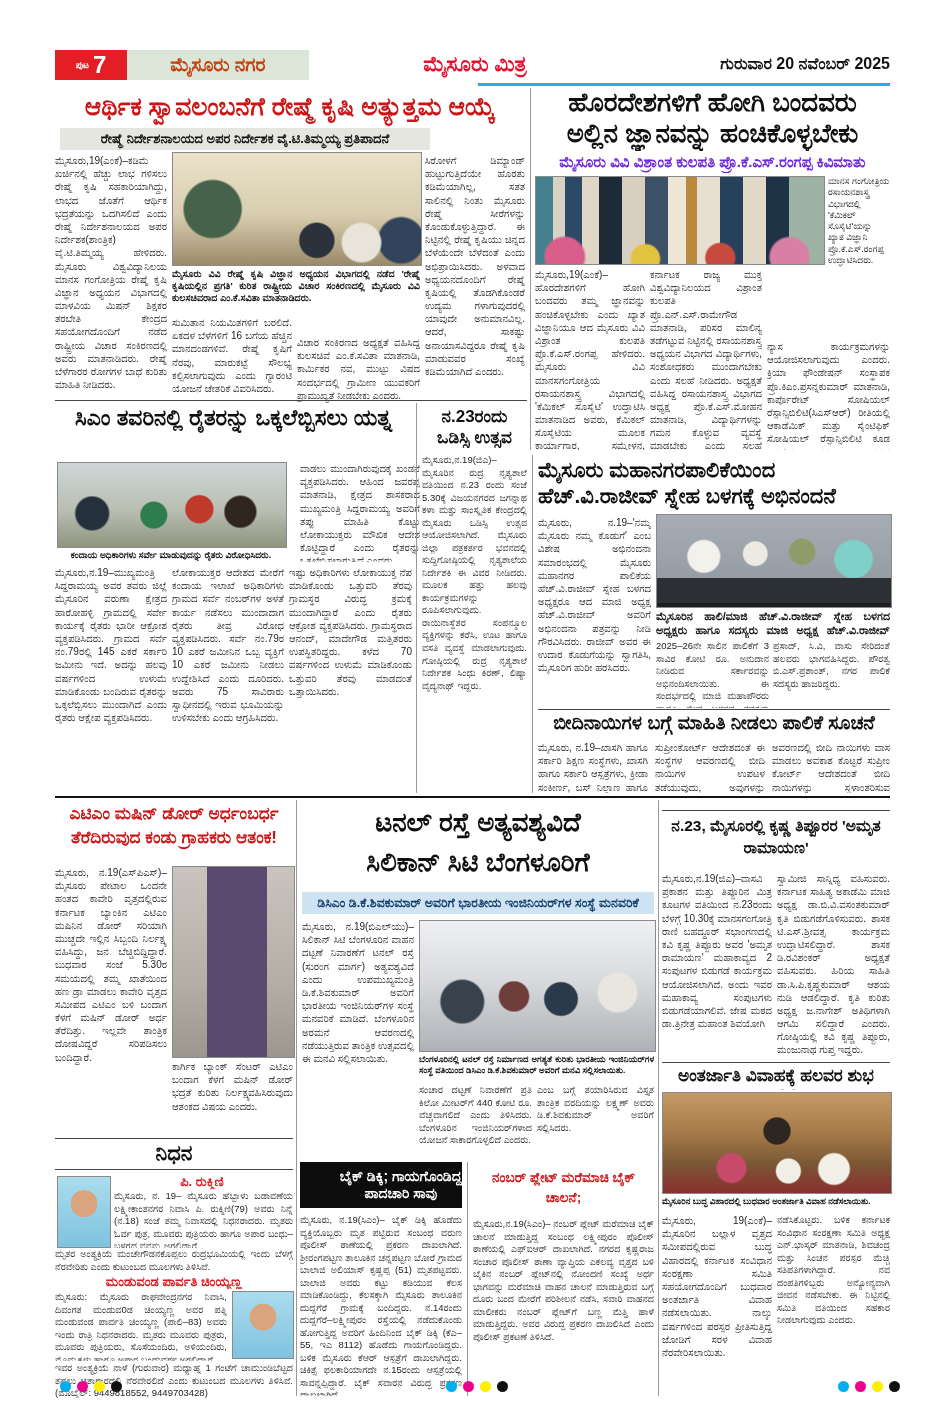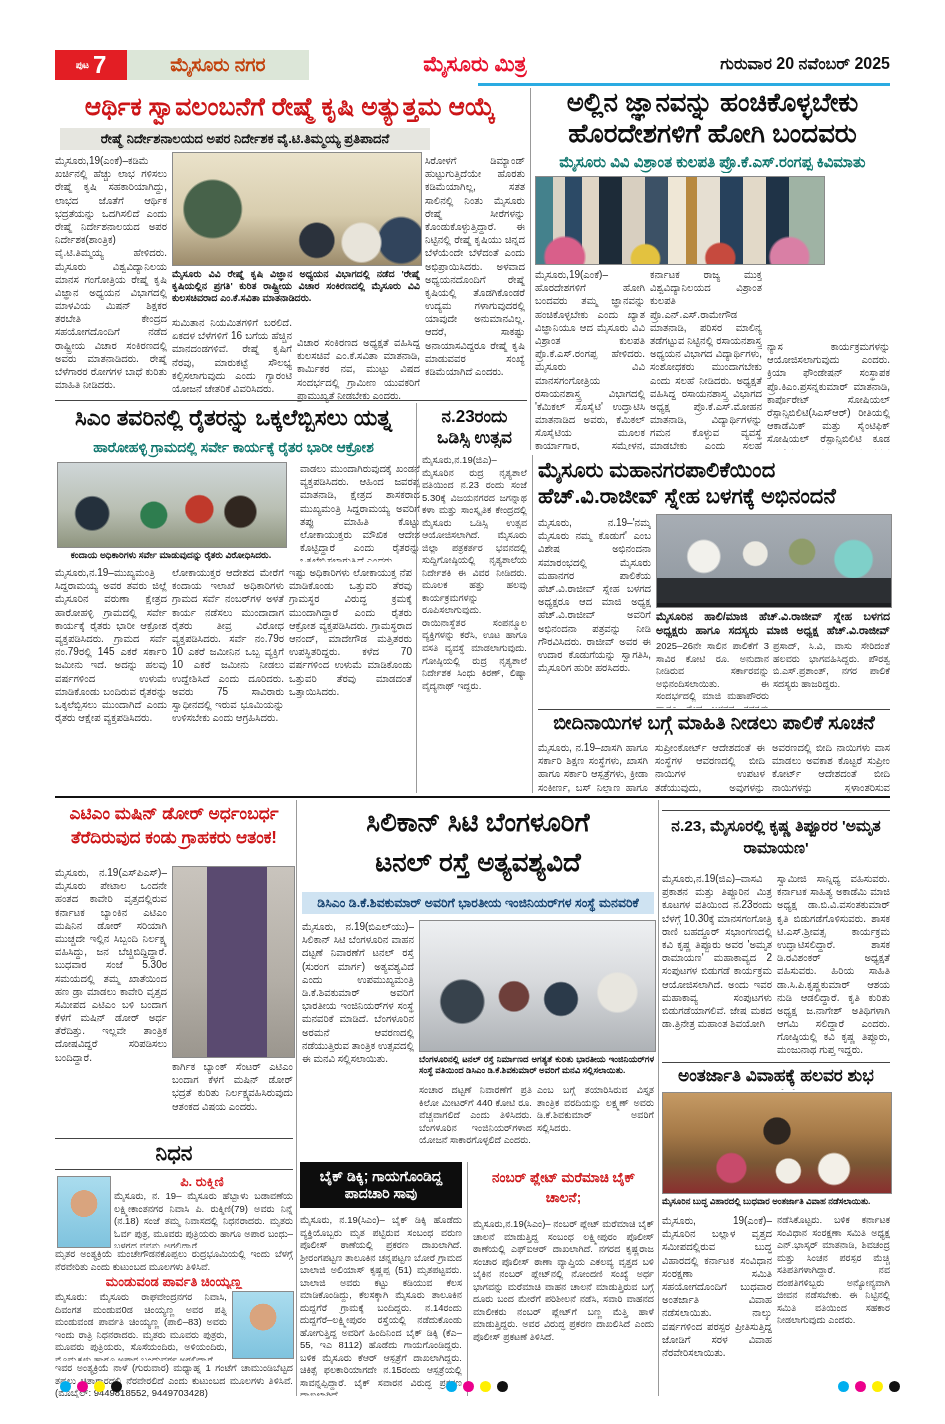--- a/index.html
+++ b/index.html
@@ -10,21 +10,21 @@
   .hline.thick{height:2px;background:#111;}
   .vline{position:absolute;background:#999;width:1px;}
   .body{font-size:10px;line-height:1.32;text-align:justify;overflow:hidden;color:#222;}
   .cap{font-size:9.5px;font-weight:bold;line-height:1.25;color:#111;overflow:hidden;}
   .hl{font-weight:bold;text-align:center;overflow:hidden;}
   .hl-red{color:#cc1517;}
   .hl-black{color:#101010;}
   .band{display:flex;align-items:center;justify-content:center;font-weight:bold;overflow:hidden;}
   .band-gray{background:#e6e6e0;color:#101010;}
   .band-blue{background:#cfe3f2;color:#123f6d;}
-  .red-sub{color:#0f766e;font-weight:bold;text-align:center;overflow:hidden;}
+  .red-sub{color:#6d28d9;font-weight:bold;text-align:center;overflow:hidden;}
   .photo{position:absolute;overflow:hidden;border:1px solid #8a8a8a;}
   .ph-silk{background:
     radial-gradient(circle at 16% 50%,#47624a 0 13%,rgba(0,0,0,0) 14%),
     radial-gradient(circle at 58% 78%,#2b323c 0 10%,rgba(0,0,0,0) 11%),
     radial-gradient(circle at 76% 80%,#e8e4da 0 9%,rgba(0,0,0,0) 10%),
     radial-gradient(circle at 92% 78%,#31445c 0 9%,rgba(0,0,0,0) 10%),
     linear-gradient(180deg,#eae2ca 0%,#d8cdae 55%,#9c8b6b 100%);}
   .ph-lamp{background:
     radial-gradient(circle at 10% 92%,#d95f8a 0 7%,rgba(0,0,0,0) 8%),
     radial-gradient(circle at 38% 94%,#e3c23f 0 7%,rgba(0,0,0,0) 8%),
@@ -59,21 +59,21 @@
     radial-gradient(circle at 55% 78%,#f1eee6 0 8%,rgba(0,0,0,0) 9%),
     radial-gradient(circle at 75% 76%,#f3f0e8 0 8%,rgba(0,0,0,0) 9%),
     linear-gradient(180deg,#c59a64 0%,#a67a48 40%,#7b5835 70%,#8a2f2f 100%);}
   .ph-obit{background:
     radial-gradient(circle at 50% 38%,#d9a47e 0 26%,rgba(0,0,0,0) 27%),
     linear-gradient(180deg,#aadcee 0%,#7fc3de 100%);}
   .dots span{display:inline-block;width:11px;height:11px;border-radius:50%;margin-right:6px;}
   .d-c{background:#00aeef;} .d-m{background:#ec008c;} .d-y{background:#ffef00;} .d-k{background:#111;}
   .obit-name{color:#d6191d;font-weight:bold;text-align:center;font-size:13px;overflow:hidden;}
   .blackbox{background:#0d0d0d;color:#fff;font-weight:bold;text-align:center;
-            display:flex;align-items:center;justify-content:center;line-height:1.25;}
+            display:flex;align-items:center;justify-content:flex-end;line-height:1.25;}
 </style>
 </head>
 <body>
 
 <div id="sheet">
 
   <div class="abs" style="left:55px;top:50px;width:72px;height:30px;background:#e31e24;color:#fff;display:flex;align-items:center;justify-content:center;gap:4px;">
     <span style="font-size:9px;font-weight:bold;">ಪುಟ</span>
     <span style="font-size:24px;font-weight:bold;line-height:1;">7</span>
   </div>
@@ -89,32 +89,32 @@
   <div class="abs body" style="left:55px;top:154px;width:112px;height:246px;">ಮೈಸೂರು,19(ಎಂಕೆ)–ಕಡಿಮೆ ಖರ್ಚಿನಲ್ಲಿ ಹೆಚ್ಚು ಲಾಭ ಗಳಿಸಲು ರೇಷ್ಮೆ ಕೃಷಿ ಸಹಕಾರಿಯಾಗಿದ್ದು, ಲಾಭದ ಜೊತೆಗೆ ಆರ್ಥಿಕ ಭದ್ರತೆಯನ್ನು ಒದಗಿಸಲಿದೆ ಎಂದು ರೇಷ್ಮೆ ನಿರ್ದೇಶನಾಲಯದ ಅಪರ ನಿರ್ದೇಶಕ(ಶಾಂತ್ರಿಕ) ವೈ.ಟಿ.ತಿಮ್ಮಯ್ಯ ಹೇಳಿದರು. ಮೈಸೂರು ವಿಶ್ವವಿದ್ಯಾನಿಲಯ ಮಾನಸ ಗಂಗೋತ್ರಿಯ ರೇಷ್ಮೆ ಕೃಷಿ ವಿಜ್ಞಾನ ಅಧ್ಯಯನ ವಿಭಾಗದಲ್ಲಿ ಮಾಳವಿಯ ಮಿಷನ್ ಶಿಕ್ಷಕರ ತರಬೇತಿ ಕೇಂದ್ರದ ಸಹಯೋಗದೊಂದಿಗೆ ನಡೆದ ರಾಷ್ಟ್ರೀಯ ವಿಚಾರ ಸಂಕಿರಣದಲ್ಲಿ ಅವರು ಮಾತನಾಡಿದರು. ರೇಷ್ಮೆ ಬೆಳೆಗಾರರ ರೋಗಗಳ ಬಾಧೆ ಕುರಿತು ಮಾಹಿತಿ ನೀಡಿದರು.</div>
   <div class="photo ph-silk" style="left:172px;top:152px;width:248px;height:112px;"></div>
   <div class="abs cap" style="left:172px;top:268px;width:248px;height:44px;text-align:justify;">ಮೈಸೂರು ವಿವಿ ರೇಷ್ಮೆ ಕೃಷಿ ವಿಜ್ಞಾನ ಅಧ್ಯಯನ ವಿಭಾಗದಲ್ಲಿ ನಡೆದ 'ರೇಷ್ಮೆ ಕೃಷಿಯಲ್ಲಿನ ಪ್ರಗತಿ' ಕುರಿತ ರಾಷ್ಟ್ರೀಯ ವಿಚಾರ ಸಂಕಿರಣದಲ್ಲಿ ಮೈಸೂರು ವಿವಿ ಕುಲಸಚಿವರಾದ ಎಂ.ಕೆ.ಸವಿತಾ ಮಾತನಾಡಿದರು.</div>
   <div class="abs body" style="left:172px;top:316px;width:120px;height:84px;">ಸುಮಿತಾನ ನಿಯಮಿತಗಳಿಗೆ ಬರಲಿದೆ. ಏಕದಳ ಬೆಳೆಗಳಿಗೆ 16 ಬಗೆಯ ಹೆಚ್ಚಿನ ಮಾನದಂಡಗಳಿವೆ. ರೇಷ್ಮೆ ಕೃಷಿಗೆ ನೆರವು, ಮಾರುಕಟ್ಟೆ ಸೌಲಭ್ಯ ಕಲ್ಪಿಸಲಾಗುವುದು ಎಂದು ಗ್ಯಾರಂಟಿ ಯೋಜನೆ ಚೇತರಿಕೆ ವಿವರಿಸಿದರು.</div>
   <div class="abs body" style="left:297px;top:316px;width:123px;height:84px;margin-top:20px;">ವಿಚಾರ ಸಂಕಿರಣದ ಅಧ್ಯಕ್ಷತೆ ವಹಿಸಿದ್ದ ಕುಲಸಚಿವೆ ಎಂ.ಕೆ.ಸವಿತಾ ಮಾತನಾಡಿ, ಕಾರ್ಮಿಕರ ನವ, ಮುಟ್ಟು ವಿಷದ ಸಂದರ್ಭದಲ್ಲಿ ಗ್ರಾಮೀಣ ಯುವಕರಿಗೆ ಪ್ರಾಮುಖ್ಯತೆ ನೀಡಬೇಕು ಎಂದರು.</div>
   <div class="abs body" style="left:425px;top:154px;width:100px;height:246px;">ಸಿರೋಳಗೆ ಡಿಮ್ಯಾಂಡ್ ಹುಟ್ಟುಗುತ್ತಿದೆಯೇ ಹೊರತು ಕಡಿಮೆಯಾಗಿಲ್ಲ, ಸತತ ಸಾಲಿನಲ್ಲಿ ನಿಂತು ಮೈಸೂರು ರೇಷ್ಮೆ ಸೀರೆಗಳನ್ನು ಕೊಂಡುಕೊಳ್ಳುತ್ತಿದ್ದಾರೆ. ಈ ನಿಟ್ಟಿನಲ್ಲಿ ರೇಷ್ಮೆ ಕೃಷಿಯು ಚಿನ್ನದ ಬೆಳೆಯೆಂದೇ ಬೆಳೆದಂತೆ ಎಂದು ಅಭಿಪ್ರಾಯಿಸಿದರು. ಅಳವಾದ ಅಧ್ಯಯನದೊಂದಿಗೆ ರೇಷ್ಮೆ ಕೃಷಿಯಲ್ಲಿ ತೊಡಗಿಕೊಂಡರೆ ಉದ್ಯಮ ಗಳಾಗುವುದರಲ್ಲಿ ಯಾವುದೇ ಅನುಮಾನವಿಲ್ಲ. ಆದರೆ, ಸಾಕಷ್ಟು ಅನಾಯಾಸವಿದ್ದರೂ ರೇಷ್ಮೆ ಕೃಷಿ ಮಾಡುವವರ ಸಂಖ್ಯೆ ಕಡಿಮೆಯಾಗಿದೆ ಎಂದರು.</div>
 
   <div class="vline" style="left:530px;top:88px;height:362px;"></div>
 
   <div class="abs hl hl-black" style="left:535px;top:87px;width:355px;height:64px;font-size:26px;line-height:1.2;">
+    <div>ಹೊರದೇಶಗಳಿಗೆ ಹೋಗಿ ಬಂದವರು</div>
     <div>ಅಲ್ಲಿನ ಜ್ಞಾನವನ್ನು ಹಂಚಿಕೊಳ್ಳಬೇಕು</div>
-    <div>ಹೊರದೇಶಗಳಿಗೆ ಹೋಗಿ ಬಂದವರು</div>
   </div>
   <div class="abs red-sub" style="left:535px;top:153px;width:355px;height:20px;font-size:15px;">ಮೈಸೂರು ವಿವಿ ವಿಶ್ರಾಂತ ಕುಲಪತಿ ಪ್ರೊ.ಕೆ.ಎಸ್.ರಂಗಪ್ಪ ಕಿವಿಮಾತು</div>
   <div class="photo ph-lamp" style="left:535px;top:176px;width:288px;height:87px;"></div>
+  <div class="abs cap" style="left:828px;top:176px;width:62px;height:160px;font-size:9px;font-weight:normal;">ಮಾನಸ ಗಂಗೋತ್ರಿಯ ರಸಾಯನಶಾಸ್ತ್ರ ವಿಭಾಗದಲ್ಲಿ 'ಕೆಮಿಕಲ್ ಸೊಸೈಟಿ'ಯನ್ನು ಖ್ಯಾತ ವಿಜ್ಞಾನಿ ಪ್ರೊ.ಕೆ.ಎಸ್.ರಂಗಪ್ಪ ಉದ್ಘಾಟಿಸಿದರು.</div>
   <div class="abs body" style="left:535px;top:268px;width:110px;height:182px;">ಮೈಸೂರು,19(ಎಂಕೆ)– ಹೊರದೇಶಗಳಿಗೆ ಹೋಗಿ ಬಂದವರು ತಮ್ಮ ಜ್ಞಾನವನ್ನು ಹಂಚಿಕೊಳ್ಳಬೇಕು ಎಂದು ಖ್ಯಾತ ವಿಜ್ಞಾನಿಯೂ ಆದ ಮೈಸೂರು ವಿವಿ ವಿಶ್ರಾಂತ ಕುಲಪತಿ ಪ್ರೊ.ಕೆ.ಎಸ್.ರಂಗಪ್ಪ ಹೇಳಿದರು. ಮೈಸೂರು ವಿವಿ ಮಾನಸಗಂಗೋತ್ರಿಯ ರಸಾಯನಶಾಸ್ತ್ರ ವಿಭಾಗದಲ್ಲಿ 'ಕೆಮಿಕಲ್ ಸೊಸೈಟಿ' ಉದ್ಘಾಟಿಸಿ ಮಾತನಾಡಿದ ಅವರು, ಕೆಮಿಕಲ್ ಸೊಸೈಟಿಯ ಮೂಲಕ ಕಾರ್ಯಾಗಾರ, ಸಮ್ಮೇಳನ, ಕೈಗಾರಿಕೆಗಳು ಹಾಗೂ ಪ್ರಯೋಗಾಲಯಗಳಿಗೆ ಭೇಟಿ ನೀಡಬೇಕು. ವಿದ್ಯಾರ್ಥಿಗಳಿಗೆ ಕೊಳ್ಳುವ ವ್ಯವಸ್ಥೆ ಮಾಡಬೇಕು ಎಂದು ಸಲಹೆ ಮಾಡಿದರು.</div>
   <div class="abs body" style="left:650px;top:268px;width:112px;height:182px;">ಕರ್ನಾಟಕ ರಾಜ್ಯ ಮುಕ್ತ ವಿಶ್ವವಿದ್ಯಾನಿಲಯದ ವಿಶ್ರಾಂತ ಕುಲಪತಿ ಪ್ರೊ.ಎನ್.ಎಸ್.ರಾಮೇಗೌಡ ಮಾತನಾಡಿ, ಪರಿಸರ ಮಾಲಿನ್ಯ ತಡೆಗಟ್ಟುವ ನಿಟ್ಟಿನಲ್ಲಿ ರಸಾಯನಶಾಸ್ತ್ರ ಅಧ್ಯಯನ ವಿಭಾಗದ ವಿದ್ಯಾರ್ಥಿಗಳು, ಸಂಶೋಧಕರು ಮುಂದಾಗಬೇಕು ಎಂದು ಸಲಹೆ ನೀಡಿದರು. ಅಧ್ಯಕ್ಷತೆ ವಹಿಸಿದ್ದ ರಸಾಯನಶಾಸ್ತ್ರ ವಿಭಾಗದ ಅಧ್ಯಕ್ಷ ಪ್ರೊ.ಕೆ.ಎಸ್.ಮೋಹನ ಮಾತನಾಡಿ, ವಿದ್ಯಾರ್ಥಿಗಳನ್ನು ಗಮನ ಕೊಳ್ಳುವ ವ್ಯವಸ್ಥೆ ಮಾಡಬೇಕು ಎಂದು ಸಲಹೆ ಮಾಡಿದರು.</div>
   <div class="abs body" style="left:767px;top:340px;width:123px;height:110px;">ನ್ಯಾಸ ಕಾರ್ಯಕ್ರಮಗಳನ್ನು ಆಯೋಜಿಸಲಾಗುವುದು ಎಂದರು. ಕ್ರಿಯಾ ಫೌಂಡೇಷನ್ ಸಂಸ್ಥಾಪಕ ಪ್ರೊ.ಕಿಎಂ.ಪ್ರಸನ್ನಕುಮಾರ್ ಮಾತನಾಡಿ, ಕಾರ್ಪೊರೇಟ್ ಸೋಷಿಯಲ್ ರೆಸ್ಪಾನ್ಸಿಬಿಲಿಟಿ(ಸಿಎಸ್‌ಆರ್) ರೀತಿಯಲ್ಲಿ ಆಕಾಡೆಮಿಕ್ ಮತ್ತು ಸೈಂಟಿಫಿಕ್ ಸೋಷಿಯಲ್ ರೆಸ್ಪಾನ್ಸಿಬಿಲಿಟಿ ಕೂಡ ಇರಬೇಕು ಎಂದರು. ಬಳಿಕ ಕನ್ನಡ ರಾಜ್ಯೋತ್ಸವ ಪ್ರಶಸ್ತಿ ಪುರಸ್ಕೃತರಾದ ಡಾ.ಎನ್.ಎಸ್.ರಾಮೇಗೌಡ ಹಾಗೂ ಪತ್ರಕರ್ತ ಅಂಶಿ ಪ್ರಸನ್ನಕುಮಾರ್ ಅವರನ್ನು ಸನ್ಮಾನಿಸಲಾಯಿತು.</div>
 
   <div class="hline" style="left:55px;top:400px;width:472px;"></div>
   <div class="abs hl hl-black" style="left:55px;top:405px;width:357px;height:30px;font-size:22px;">ಸಿಎಂ ತವರಿನಲ್ಲಿ ರೈತರನ್ನು ಒಕ್ಕಲೆಬ್ಬಿಸಲು ಯತ್ನ</div>
-  <div class="abs red-sub" style="left:55px;top:439px;width:357px;height:20px;font-size:14px;">ಹಾರೋಹಳ್ಳಿ ಗ್ರಾಮದಲ್ಲಿ ಸರ್ವೇ ಕಾರ್ಯಕ್ಕೆ ರೈತರ ಭಾರೀ ಆಕ್ರೋಶ</div>
   <div class="photo ph-farmers" style="left:57px;top:462px;width:228px;height:84px;"></div>
   <div class="abs cap" style="left:57px;top:550px;width:228px;height:13px;text-align:center;font-size:9px;">ಕಂದಾಯ ಅಧಿಕಾರಿಗಳು ಸರ್ವೇ ಮಾಡುವುದನ್ನು ರೈತರು ವಿರೋಧಿಸಿದರು.</div>
   <div class="abs body" style="left:300px;top:462px;width:120px;height:100px;">ವಾಡಲು ಮುಂದಾಗಿರುವುದಕ್ಕೆ ಖಂಡನೆ ವ್ಯಕ್ತಪಡಿಸಿದರು. ಆಹಿಂದ ಜವರಪ್ಪ ಮಾತನಾಡಿ, ಕ್ಷೇತ್ರದ ಶಾಸಕರಾದ ಮುಖ್ಯಮಂತ್ರಿ ಸಿದ್ದರಾಮಯ್ಯ ಅವರಿಗೆ ತಪ್ಪು ಮಾಹಿತಿ ಕೊಟ್ಟು ಲೋಕಾಯುಕ್ತರು ಮೌಖಿಕ ಆದೇಶ ಕೊಟ್ಟಿದ್ದಾರೆ ಎಂದು ರೈತರನ್ನು ಒಕ್ಕಲೆಬ್ಬಿಸಲಾಗುತ್ತಿದೆ ಎಂದರು.</div>
   <div class="abs body" style="left:55px;top:566px;width:112px;height:226px;">ಮೈಸೂರು,ನ.19–ಮುಖ್ಯಮಂತ್ರಿ ಸಿದ್ದರಾಮಯ್ಯ ಅವರ ತವರು ಜಿಲ್ಲೆ ಮೈಸೂರಿನ ವರುಣಾ ಕ್ಷೇತ್ರದ ಹಾರೋಹಳ್ಳಿ ಗ್ರಾಮದಲ್ಲಿ ಸರ್ವೇ ಕಾರ್ಯಕ್ಕೆ ರೈತರು ಭಾರೀ ಆಕ್ರೋಶ ವ್ಯಕ್ತಪಡಿಸಿದರು. ಗ್ರಾಮದ ಸರ್ವೆ ನಂ.79ರಲ್ಲಿ 145 ಎಕರೆ ಸರ್ಕಾರಿ ಜಮೀನು ಇದೆ. ಅದನ್ನು ಹಲವು ವರ್ಷಗಳಿಂದ ಉಳುಮೆ ಮಾಡಿಕೊಂಡು ಬಂದಿರುವ ರೈತರನ್ನು ಒಕ್ಕಲೆಬ್ಬಿಸಲು ಮುಂದಾಗಿದೆ ಎಂದು ರೈತರು ಆಕ್ಷೇಪ ವ್ಯಕ್ತಪಡಿಸಿದರು.</div>
   <div class="abs body" style="left:172px;top:566px;width:112px;height:226px;">ಲೋಕಾಯುಕ್ತರ ಆದೇಶದ ಮೇರೆಗೆ ಕಂದಾಯ ಇಲಾಖೆ ಅಧಿಕಾರಿಗಳು ಗ್ರಾಮದ ಸರ್ವೆ ನಂಬರ್‌ಗಳ ಅಳತೆ ಕಾರ್ಯ ನಡೆಸಲು ಮುಂದಾದಾಗ ರೈತರು ತೀವ್ರ ವಿರೋಧ ವ್ಯಕ್ತಪಡಿಸಿದರು. ಸರ್ವೆ ನಂ.79ರ 10 ಎಕರೆ ಜಮೀನಿನ ಒಬ್ಬ ವ್ಯಕ್ತಿಗೆ 10 ಎಕರೆ ಜಮೀನು ನೀಡಲು ಉದ್ದೇಶಿಸಿದೆ ಎಂದು ದೂರಿದರು. ಅವರು 75 ಸಾವಿರಾರು ಸ್ವಾಧೀನದಲ್ಲಿ ಇರುವ ಭೂಮಿಯನ್ನು ಉಳಿಸಬೇಕು ಎಂದು ಆಗ್ರಹಿಸಿದರು.</div>
   <div class="abs body" style="left:289px;top:566px;width:123px;height:226px;">ಇಷ್ಟು ಅಧಿಕಾರಿಗಳು ಲೋಕಾಯುಕ್ತ ನೆಪ ಮಾಡಿಕೊಂಡು ಒತ್ತುವರಿ ತೆರವು ಗ್ರಾಮಸ್ಥರ ವಿರುದ್ಧ ಕ್ರಮಕ್ಕೆ ಮುಂದಾಗಿದ್ದಾರೆ ಎಂದು ರೈತರು ಆಕ್ರೋಶ ವ್ಯಕ್ತಪಡಿಸಿದರು. ಗ್ರಾಮಸ್ಥರಾದ ಆನಂದ್, ಮಾದೇಗೌಡ ಮತ್ತಿತರರು ಉಪಸ್ಥಿತರಿದ್ದರು. ಕಳೆದ 70 ವರ್ಷಗಳಿಂದ ಉಳುಮೆ ಮಾಡಿಕೊಂಡು ಒತ್ತುವರಿ ತೆರವು ಮಾಡದಂತೆ ಒತ್ತಾಯಿಸಿದರು.</div>
 
   <div class="vline" style="left:416px;top:403px;height:390px;"></div>
   <div class="abs hl hl-black" style="left:422px;top:406px;width:105px;height:44px;font-size:17px;line-height:1.25;">
     <div>ನ.23ರಂದು</div>
@@ -157,22 +157,22 @@
   <div class="abs obit-name" style="left:112px;top:1174px;width:180px;height:15px;">ಪಿ. ರುಕ್ಮಿಣಿ</div>
   <div class="photo ph-obit" style="left:57px;top:1176px;width:52px;height:70px;"></div>
   <div class="abs body" style="left:114px;top:1190px;width:179px;height:58px;font-size:9.5px;">ಮೈಸೂರು, ನ. 19– ಮೈಸೂರು ಹೆಬ್ಬಾಳು ಬಡಾವಣೆಯ ಲಕ್ಷ್ಮೀಕಾಂತನಗರ ನಿವಾಸಿ ಪಿ. ರುಕ್ಮಿಣಿ(79) ಅವರು ನಿನ್ನೆ (ನ.18) ಸಂಜೆ ತಮ್ಮ ನಿವಾಸದಲ್ಲಿ ನಿಧನರಾದರು. ಮೃತರು ಓರ್ವ ಪುತ್ರ, ಮೂವರು ಪುತ್ರಿಯರು ಹಾಗೂ ಅಪಾರ ಬಂಧು–ಬಳಗದ ವವನ್ನು ಅಗಲಿದ್ದಾರೆ.</div>
   <div class="abs body" style="left:55px;top:1248px;width:238px;height:24px;font-size:9.5px;">ಮೃತರ ಅಂತ್ಯಕ್ರಿಯೆ ಮಂಚೇಗೌಡನಕೊಪ್ಪಲು ರುದ್ರಭೂಮಿಯಲ್ಲಿ ಇಂದು ಬೆಳಗ್ಗೆ ನೆರವೇರಿತು ಎಂದು ಕುಟುಂಬದ ಮೂಲಗಳು ತಿಳಿಸಿವೆ.</div>
   <div class="abs obit-name" style="left:55px;top:1274px;width:238px;height:15px;">ಮಂಡುವಂಡ ಪಾರ್ವತಿ ಚಿಂಯ್ಯಣ್ಣ</div>
   <div class="abs body" style="left:55px;top:1291px;width:172px;height:70px;font-size:9.5px;">ಮೈಸೂರು: ಮೈಸೂರು ರಾಘವೇಂದ್ರನಗರ ನಿವಾಸಿ, ದಿವಂಗತ ಮಂಡುವ0ಡ ಚಿಂಯ್ಯಣ್ಣ ಅವರ ಪತ್ನಿ ಮಂಡುವಂಡ ಪಾರ್ವತಿ ಚಿಂಯ್ಯಣ್ಣ (ಪಾಲಿ–83) ಅವರು ಇಂದು ರಾತ್ರಿ ನಿಧನರಾದರು. ಮೃತರು ಮೂವರು ಪುತ್ರರು, ಮೂವರು ಪುತ್ರಿಯರು, ಸೊಸೆಯಂದಿರು, ಅಳಿಯಂದಿರು, ಮೊಮ್ಮಕ್ಕಳು ಹಾಗೂ ಅಪಾರ ಬಂಧುವರ್ಗ ಅಗಲಿದ್ದಾರೆ.</div>
   <div class="photo ph-obit" style="left:232px;top:1291px;width:60px;height:66px;"></div>
   <div class="abs body" style="left:55px;top:1362px;width:238px;height:36px;font-size:9.5px;">ಇವರ ಅಂತ್ಯಕ್ರಿಯೆ ನಾಳೆ (ಗುರುವಾರ) ಮಧ್ಯಾಹ್ನ 1 ಗಂಟೆಗೆ ಚಾಮುಂಡಿಬೆಟ್ಟದ ತಪ್ಪಲು ಚಿತಾಗಾರದಲ್ಲಿ ನೆರವೇರಲಿದೆ ಎಂದು ಕುಟುಂಬದ ಮೂಲಗಳು ತಿಳಿಸಿವೆ. (ಮೊಬೈಲ್: 9449818552, 9449703428)</div>
 
   <div class="abs hl hl-black" style="left:302px;top:802px;width:352px;height:84px;font-size:26px;line-height:1.55;">
+    <div>ಟನಲ್ ರಸ್ತೆ ಅತ್ಯವಶ್ಯವಿದೆ</div>
     <div>ಸಿಲಿಕಾನ್ ಸಿಟಿ ಬೆಂಗಳೂರಿಗೆ</div>
-    <div>ಟನಲ್ ರಸ್ತೆ ಅತ್ಯವಶ್ಯವಿದೆ</div>
   </div>
   <div class="abs band band-blue" style="left:302px;top:892px;width:352px;height:22px;font-size:12.5px;">ಡಿಸಿಎಂ ಡಿ.ಕೆ.ಶಿವಕುಮಾರ್ ಅವರಿಗೆ ಭಾರತೀಯ ಇಂಜಿನಿಯರ್‌ಗಳ ಸಂಸ್ಥೆ ಮನವರಿಕೆ</div>
   <div class="abs body" style="left:302px;top:920px;width:112px;height:226px;">ಮೈಸೂರು, ನ.19(ಬಿಎಲ್‌ಯು)– ಸಿಲಿಕಾನ್ ಸಿಟಿ ಬೆಂಗಳೂರಿನ ವಾಹನ ದಟ್ಟಣೆ ನಿವಾರಣೆಗೆ ಟನಲ್ ರಸ್ತೆ (ಸುರಂಗ ಮಾರ್ಗ) ಅತ್ಯವಶ್ಯವಿದೆ ಎಂದು ಉಪಮುಖ್ಯಮಂತ್ರಿ ಡಿ.ಕೆ.ಶಿವಕುಮಾರ್ ಅವರಿಗೆ ಭಾರತೀಯ ಇಂಜಿನಿಯರ್‌ಗಳ ಸಂಸ್ಥೆ ಮನವರಿಕೆ ಮಾಡಿದೆ. ಬೆಂಗಳೂರಿನ ಅರಮನೆ ಆವರಣದಲ್ಲಿ ನಡೆಯುತ್ತಿರುವ ತಾಂತ್ರಿಕ ಉತ್ಸವದಲ್ಲಿ ಈ ಮನವಿ ಸಲ್ಲಿಸಲಾಯಿತು.</div>
   <div class="photo ph-tunnel" style="left:419px;top:920px;width:235px;height:130px;"></div>
   <div class="abs cap" style="left:419px;top:1054px;width:235px;height:26px;font-size:8.5px;text-align:justify;">ಬೆಂಗಳೂರಿನಲ್ಲಿ ಟನಲ್ ರಸ್ತೆ ನಿರ್ಮಾಣದ ಅಗತ್ಯತೆ ಕುರಿತು ಭಾರತೀಯ ಇಂಜಿನಿಯರ್‌ಗಳ ಸಂಸ್ಥೆ ವತಿಯಿಂದ ಡಿಸಿಎಂ ಡಿ.ಕೆ.ಶಿವಕುಮಾರ್ ಅವರಿಗೆ ಮನವಿ ಸಲ್ಲಿಸಲಾಯಿತು.</div>
   <div class="abs body" style="left:419px;top:1084px;width:113px;height:62px;font-size:9.5px;">ಸಂಚಾರ ದಟ್ಟಣೆ ನಿವಾರಣೆಗೆ ಪ್ರತಿ ಕಿಲೋ ಮೀಟರ್‌ಗೆ 440 ಕೋಟಿ ರೂ. ವೆಚ್ಚವಾಗಲಿದೆ ಎಂದು ತಿಳಿಸಿದರು. ಬೆಂಗಳೂರಿನ ಇಂಜಿನಿಯರ್‌ಗಳಾದ ಯೋಜನೆ ಸಾಕಾರಗೊಳ್ಳಲಿದೆ ಎಂದರು.</div>
   <div class="abs body" style="left:537px;top:1084px;width:117px;height:62px;font-size:9.5px;">ಎಂಬ ಬಗ್ಗೆ ತಯಾರಿಸಿರುವ ವಿಸ್ತೃತ ತಾಂತ್ರಿಕ ವರದಿಯನ್ನು ಲಕ್ಷ್ಮಣ್ ಅವರು ಡಿ.ಕೆ.ಶಿವಕುಮಾರ್ ಅವರಿಗೆ ಸಲ್ಲಿಸಿದರು.</div>
 
   <div class="blackbox abs" style="left:300px;top:1162px;width:162px;height:46px;font-size:14px;">
     <div>

